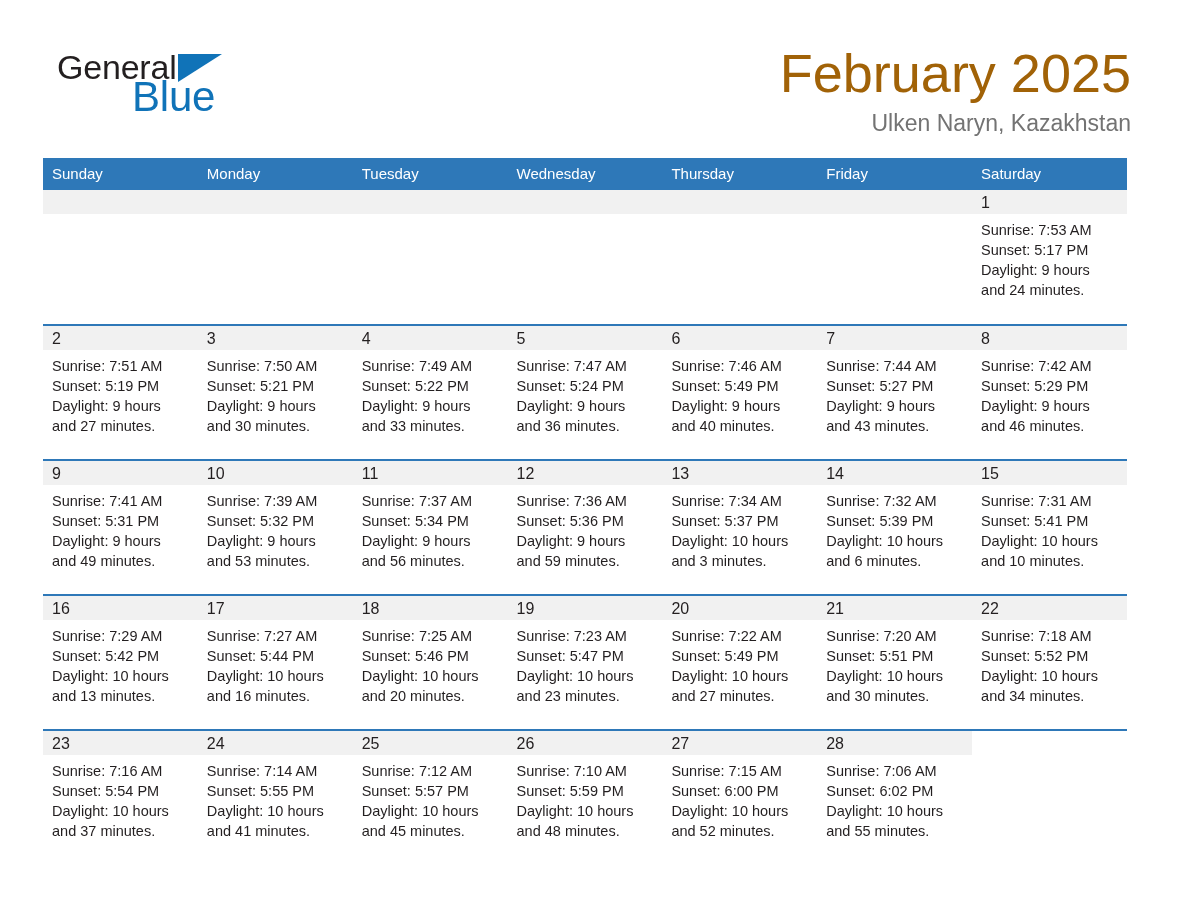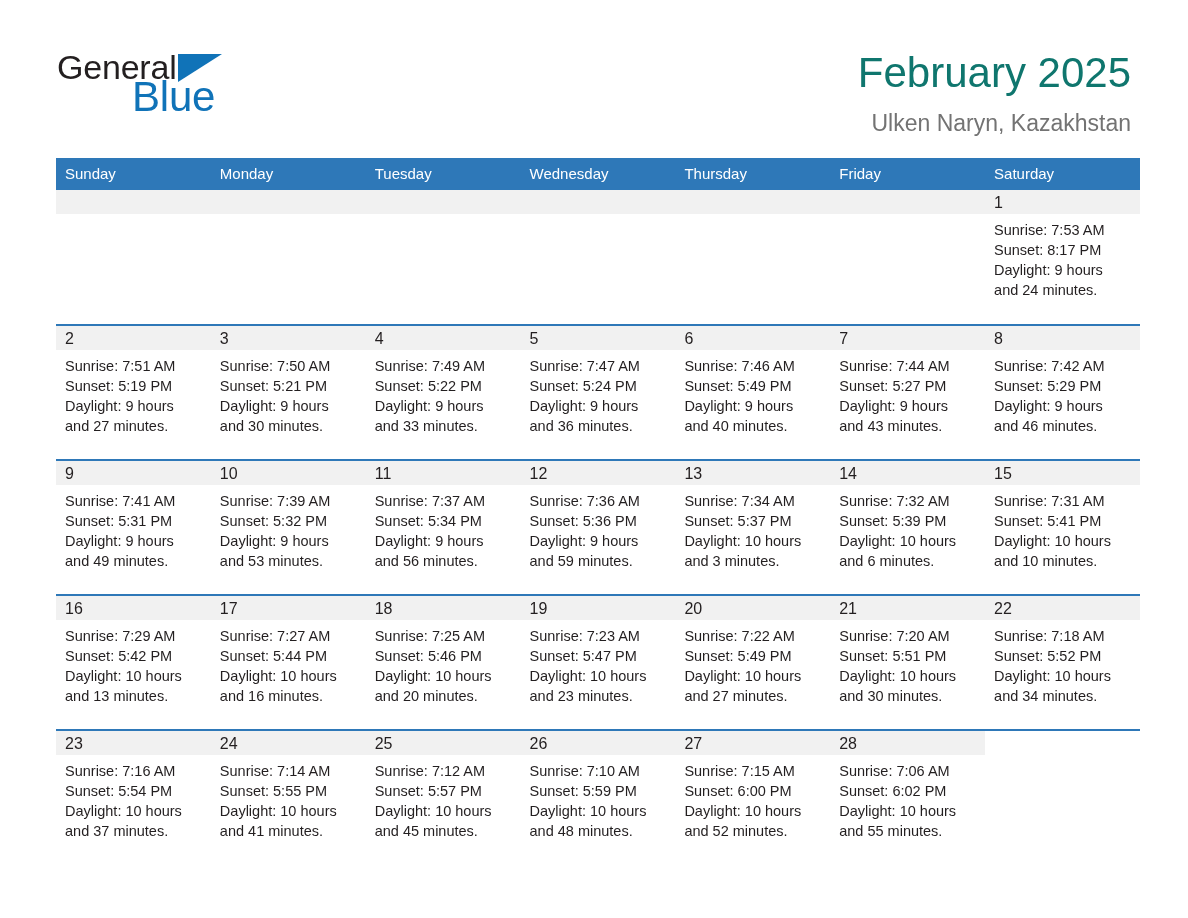--- a/index.html
+++ b/index.html
@@ -67,39 +67,39 @@
   }
 
   .title-block {
     position: absolute;
     right: 57px;
     top: 48px;
     text-align: right;
     width: 640px;
   }
   .cal-title {
-    font-size: 42px;
+    font-size: 54px;
     line-height: 50px;
     font-weight: normal;
-    color: #0f766e;
+    color: #a16207;
     margin: 0;
     letter-spacing: 0px;
   }
   .cal-subtitle {
     font-size: 23px;
     line-height: 30px;
     color: #737373;
     margin: 10px 0 0 0;
     font-weight: normal;
   }
 
   
   .calendar {
     position: absolute;
-    left: 56px;
+    left: 43px;
     top: 158px;
     width: 1084px;
   }
   .cal-table {
     width: 1084px;
     border-collapse: collapse;
     table-layout: fixed;
   }
   .cal-table th {
     background: #2e78b8;
@@ -225,21 +225,21 @@
             <td>
               <div class="daycell blank">
                 <div class="daynum-band" style="background: rgb(241, 241, 241);"></div>
               </div>
             </td>
             <td>
               <div class="daycell">
                 <div class="daynum-band">1</div>
                 <div class="dayinfo">
                   <div>Sunrise: 7:53 AM</div>
-                  <div>Sunset: 8:17 PM</div>
+                  <div>Sunset: 5:17 PM</div>
                   <div class="daylight">Daylight: 9 hours and 24 minutes.</div>
                 </div>
               </div>
             </td>
           </tr>
           <tr class="week-row">
             <td>
               <div class="daycell">
                 <div class="daynum-band">2</div>
                 <div class="dayinfo">

